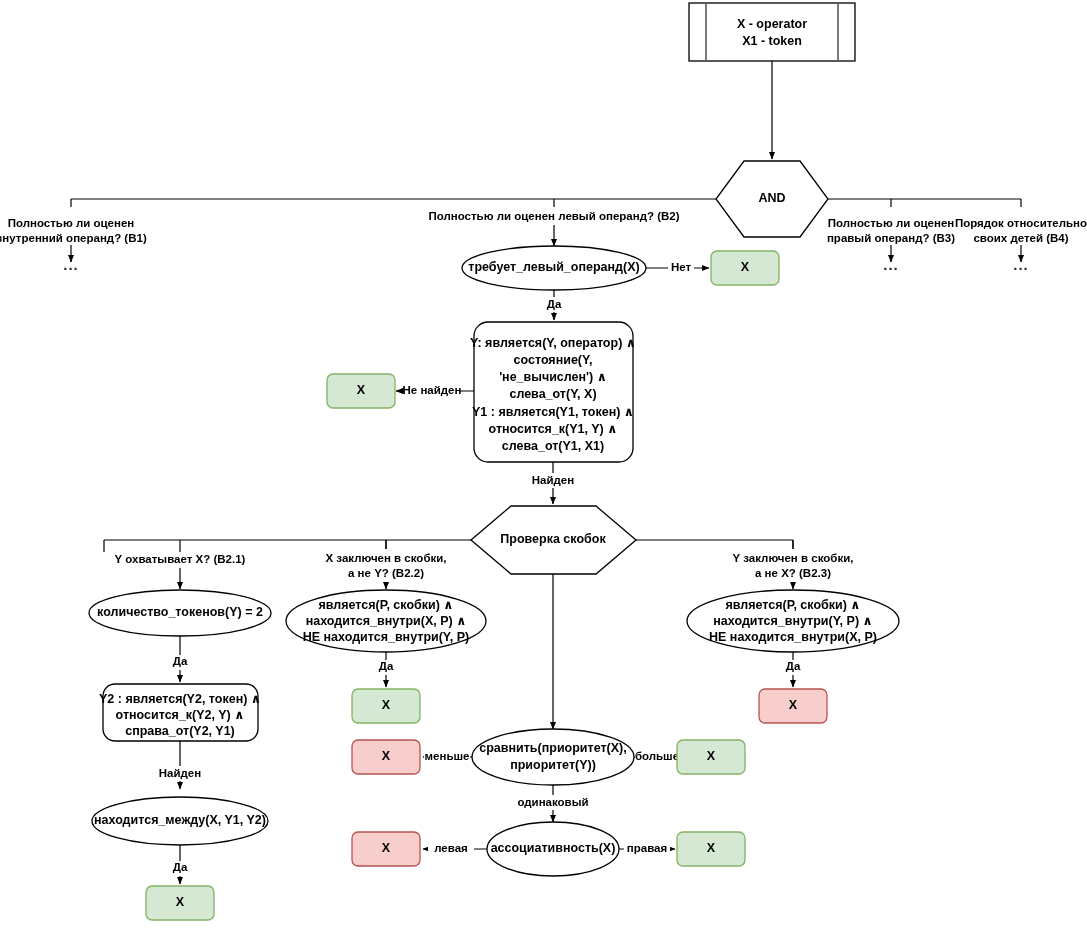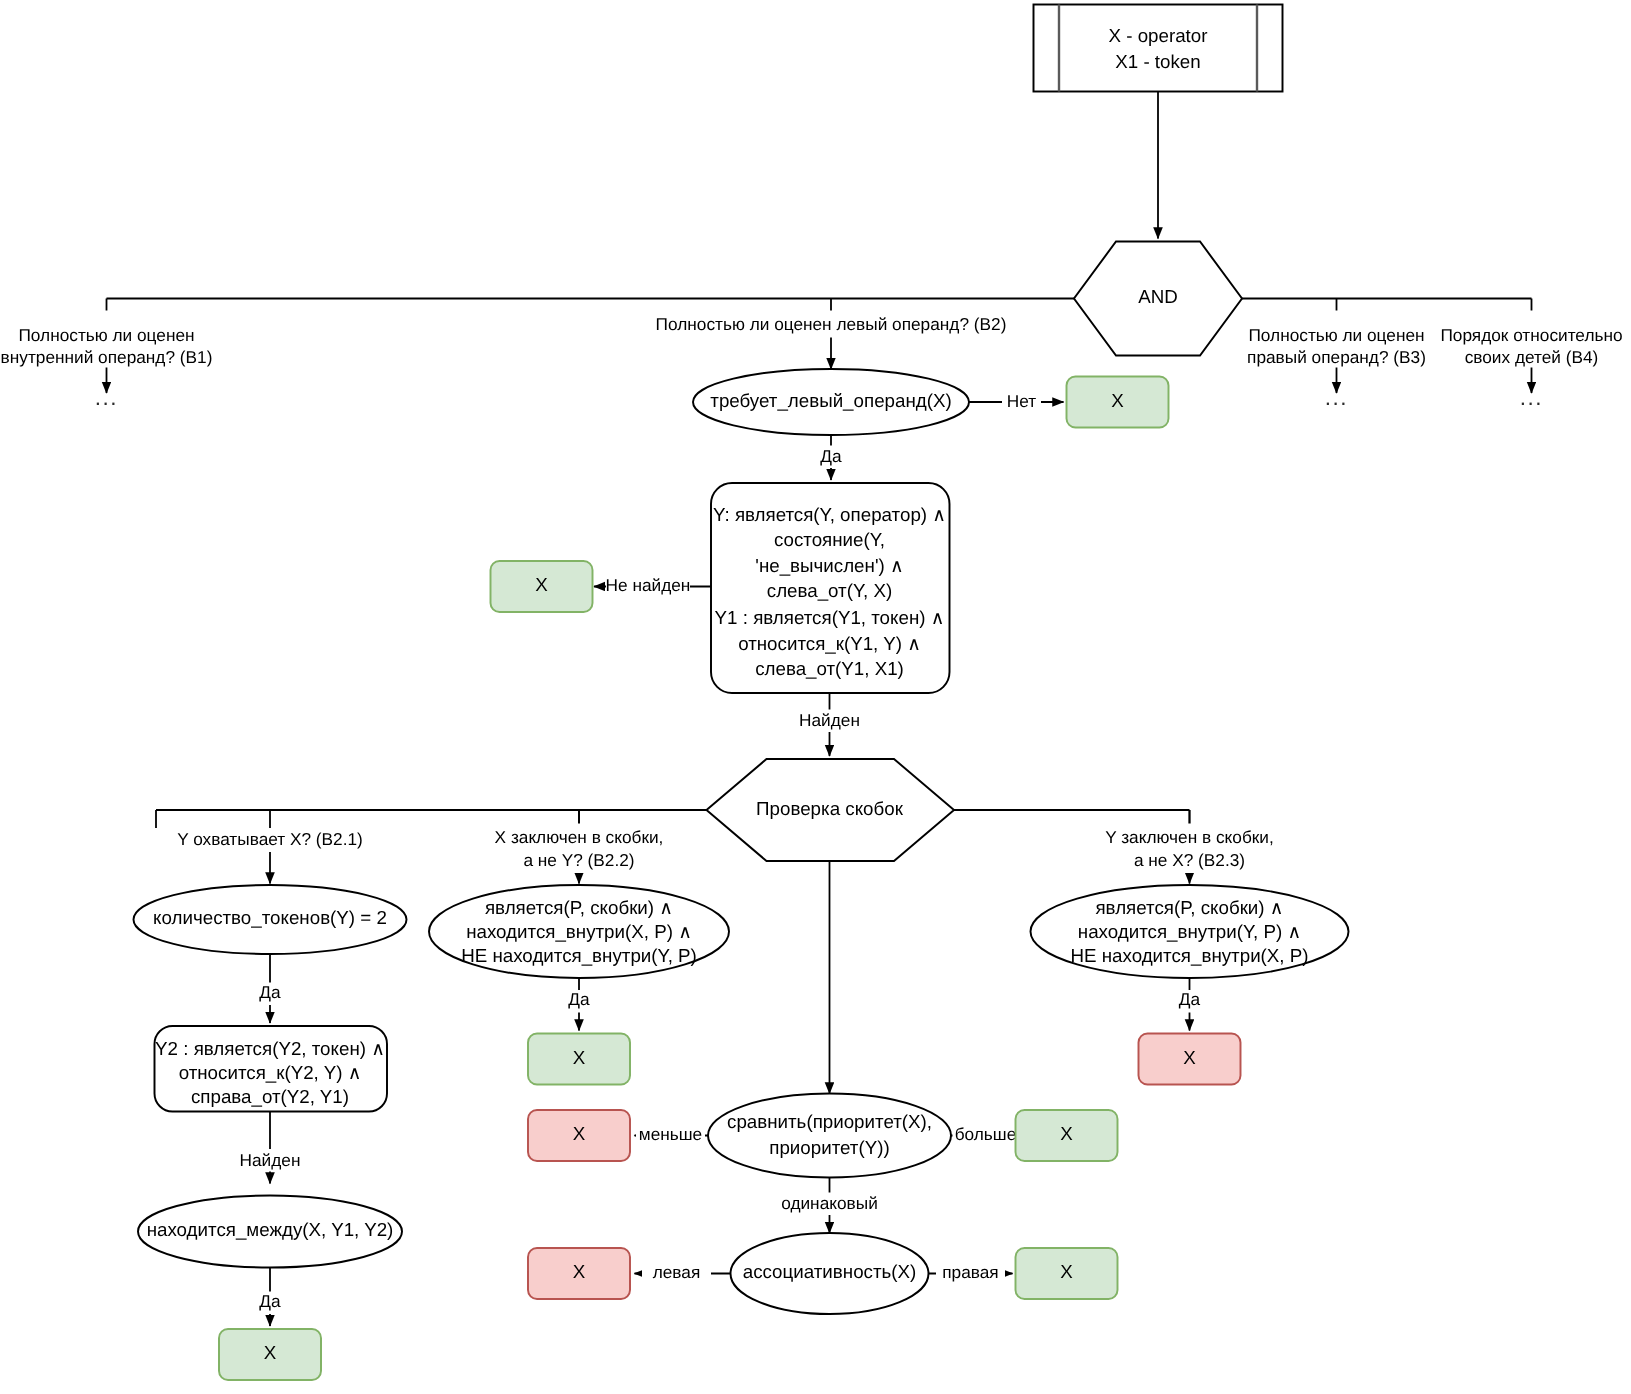--- a/index.html
+++ b/index.html
@@ -1,18 +1,18 @@
 <!DOCTYPE html>
 <html><head>
 <meta charset="utf-8">
 <style>
   html,body{margin:0;padding:0;background:#ffffff;}
   body{width:1087px;height:929px;overflow:hidden;
        font-family:"Liberation Sans","DejaVu Sans",sans-serif;}
-  #canvas{position:relative;width:1087px;height:929px;}
+  #canvas{position:relative;width:1087px;height:929px;font-weight:bold;}
   svg{position:absolute;left:0;top:0;width:1087px;height:929px;}
   .shape-text{font-family:"Liberation Sans","DejaVu Sans",sans-serif;
               font-size:12.5px;fill:#000000;text-anchor:middle;
               dominant-baseline:middle;white-space:pre;}
   .edge-label{font-family:"Liberation Sans","DejaVu Sans",sans-serif;
               font-size:11.5px;fill:#000000;text-anchor:middle;
               dominant-baseline:middle;}
   .branch-label{font-family:"Liberation Sans","DejaVu Sans",sans-serif;
               font-size:11.5px;fill:#000000;text-anchor:middle;
               dominant-baseline:middle;}

